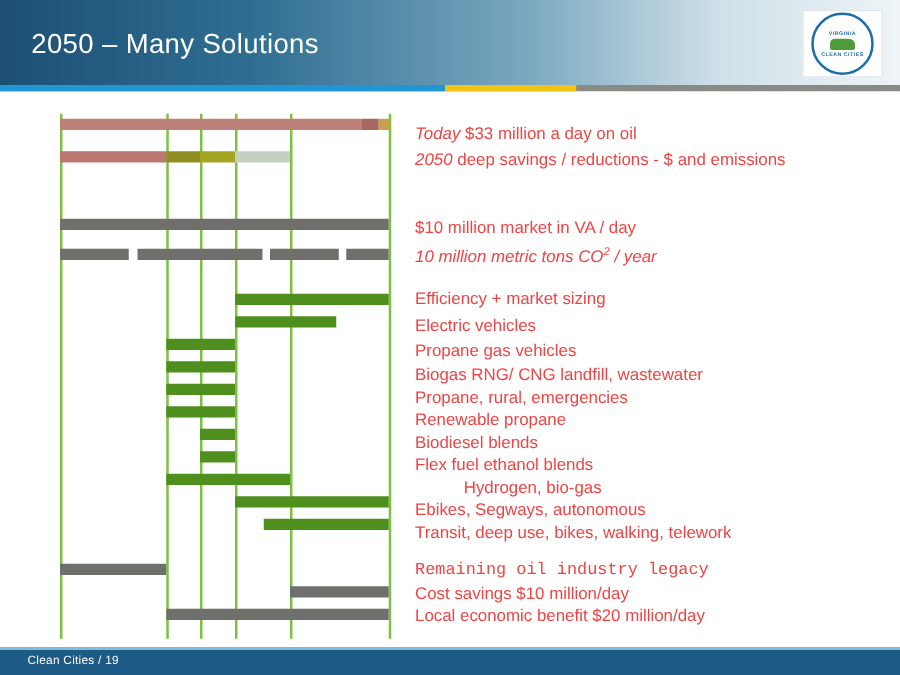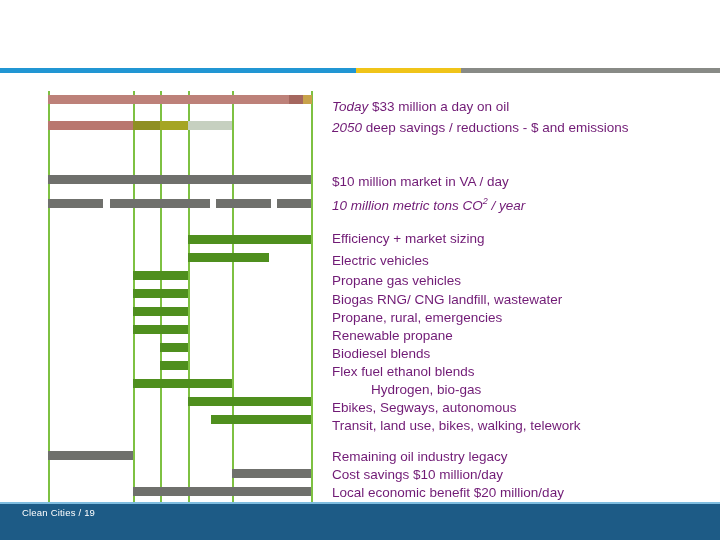--- a/index.html
+++ b/index.html
@@ -121,33 +121,33 @@
   .bar {
     position: absolute;
     height: 9px;
   }
 
   
   .label {
     position: absolute;
     left: 332px;
     font-size: 13.5px;
-    color: #701a75;
+    color: #ef4444;
     white-space: nowrap;
   }
   .label i { font-style: italic; }
   .label sup { font-size: 9px; vertical-align: super; }
 
   
   .footer {
     position: absolute;
     left: 0;
     bottom: 0;
     width: 720px;
-    height: 38px;
+    height: 22px;
     background: #1d5b86;
   }
   .footer-bar-top {
     position: absolute;
     left: 0; top: 0;
     width: 720px; height: 2px;
     background: #7fbde0;
   }
   .footer-text {
     position: absolute;
@@ -156,20 +156,30 @@
     color: #ffffff;
     font-size: 9.5px;
     letter-spacing: 0.2px;
   }
 </style>
 </head>
 <body>
 
 <div class="slide">
 
+  <div class="header">
+    <div class="header-title">2050 – Many Solutions</div>
+    <div class="logo">
+      <div class="logo-circle">
+        <div class="logo-top">VIRGINIA</div>
+        <div class="logo-car"></div>
+        <div class="logo-bot">CLEAN CITIES</div>
+      </div>
+    </div>
+  </div>
   <div class="header-rule">
     <div class="seg-blue"></div>
     <div class="seg-yellow"></div>
   </div>
 
   <div class="chart">
     <div id="gridlines">
         <div class="grid-line" style="left: 48px; background: rgb(126, 193, 66);"></div>
         <div class="grid-line" style="left: 133px; background: rgb(126, 193, 66);"></div>
         <div class="grid-line" style="left: 160px; background: rgb(126, 193, 66);"></div>
@@ -213,22 +223,22 @@
         <div class="label" style="top: 158px;">Efficiency + market sizing</div>
         <div class="label" style="top: 180px;">Electric vehicles</div>
         <div class="label" style="top: 200px;">Propane gas vehicles</div>
         <div class="label" style="top: 219px;">Biogas RNG/ CNG landfill, wastewater</div>
         <div class="label" style="top: 237px;">Propane, rural, emergencies</div>
         <div class="label" style="top: 255px;">Renewable propane</div>
         <div class="label" style="top: 273px;">Biodiesel blends</div>
         <div class="label" style="top: 291px;">Flex fuel ethanol blends</div>
         <div class="label" style="top: 309px; margin-left: 39px;">Hydrogen, bio-gas</div>
         <div class="label" style="top: 327px; text-align: right;">Ebikes, Segways, autonomous</div>
-        <div class="label" style="top: 345px;">Transit, land use, bikes, walking, telework</div>
-        <div class="label" style="top: 376px;">Remaining oil industry legacy</div>
+        <div class="label" style="top: 345px;">Transit, deep use, bikes, walking, telework</div>
+        <div class="label" style="top: 376px; font-family: Liberation Mono, monospace;">Remaining oil industry legacy</div>
         <div class="label" style="top: 394px;">Cost savings $10 million/day</div>
         <div class="label" style="top: 412px;">Local economic benefit $20 million/day</div>
       </div>
   </div>
 
   <div class="footer">
     <div class="footer-bar-top"></div>
     <div class="footer-text">Clean Cities  /  19</div>
   </div>
 

